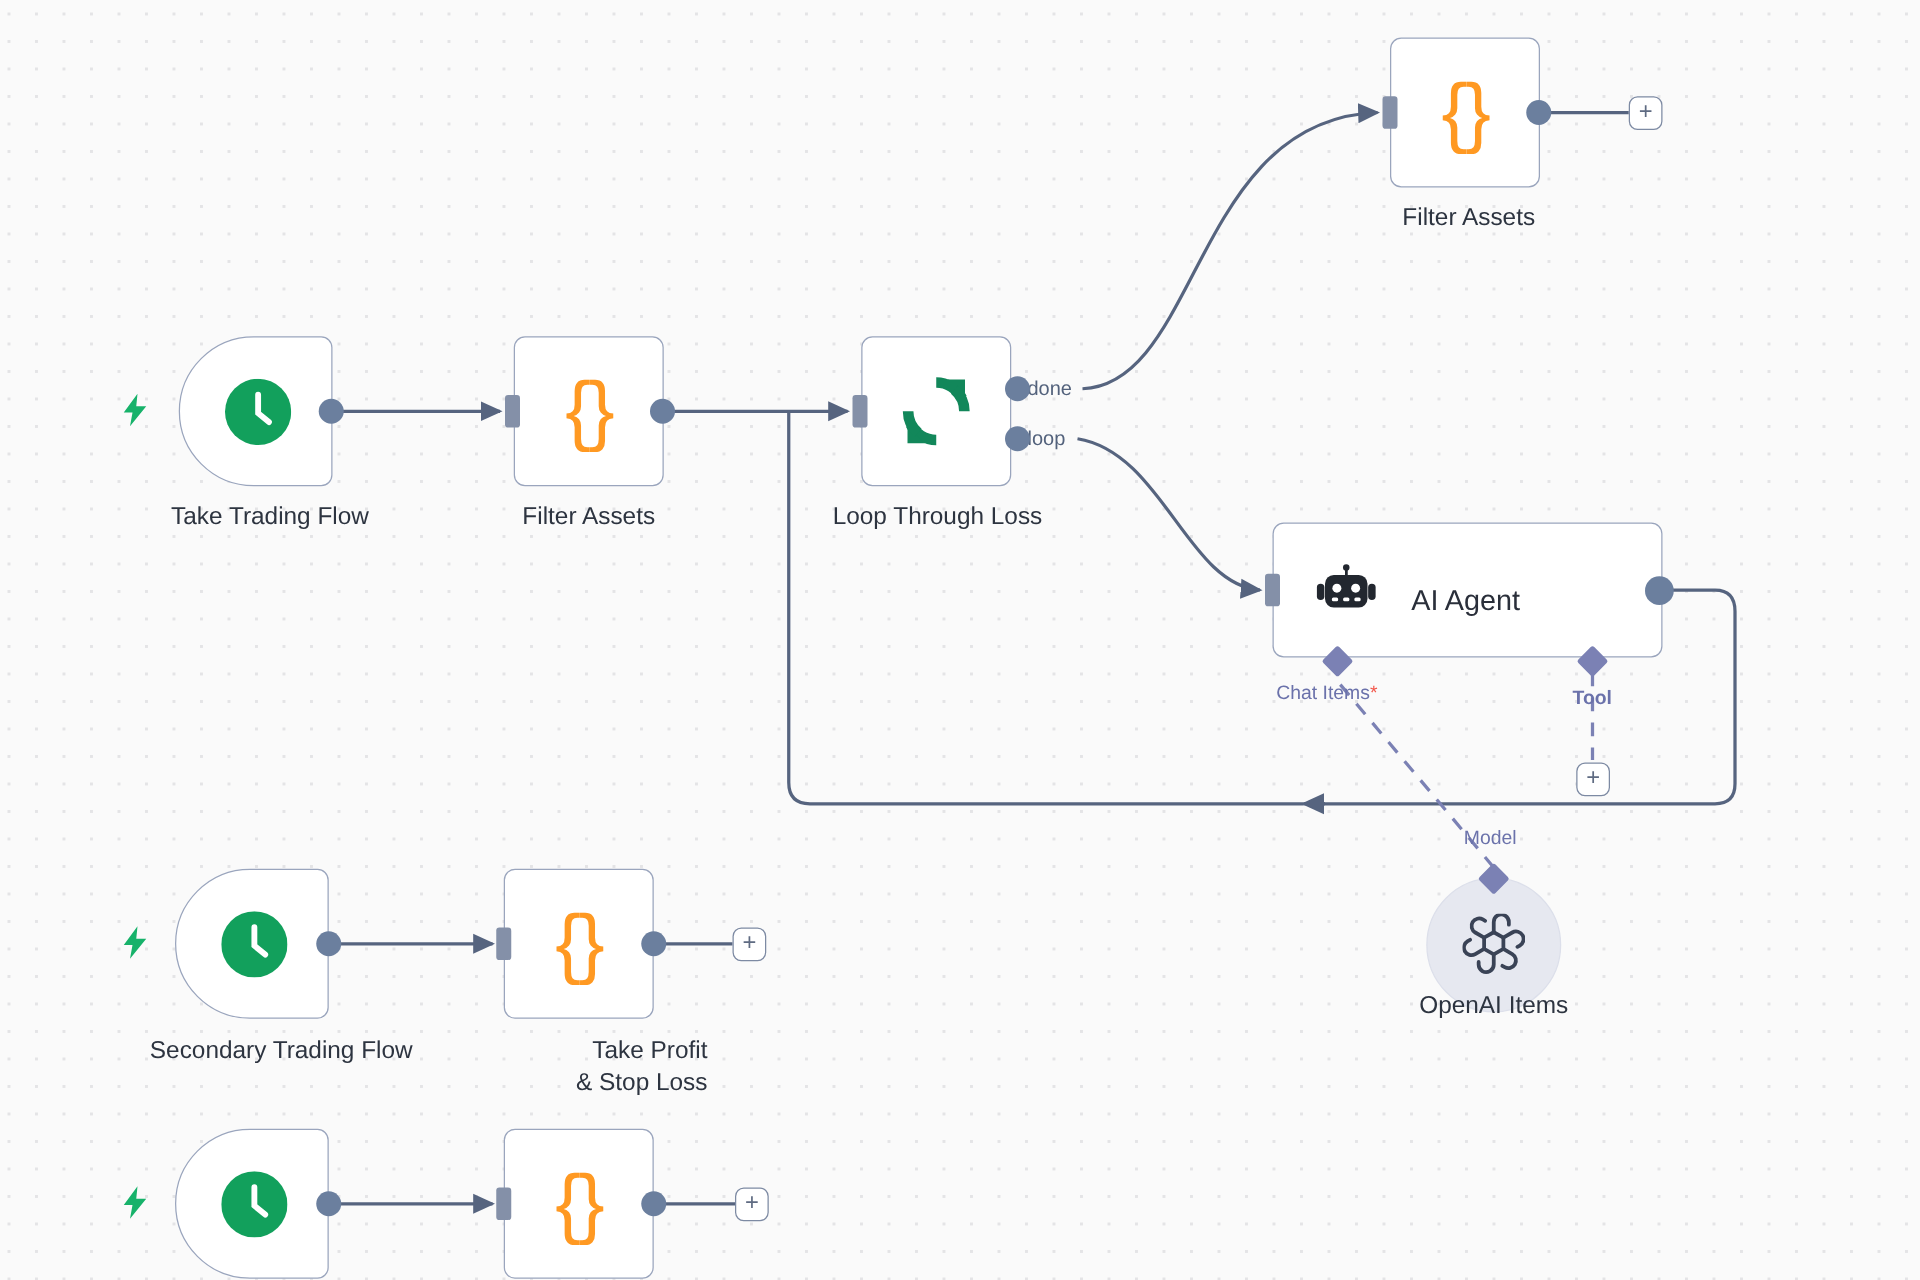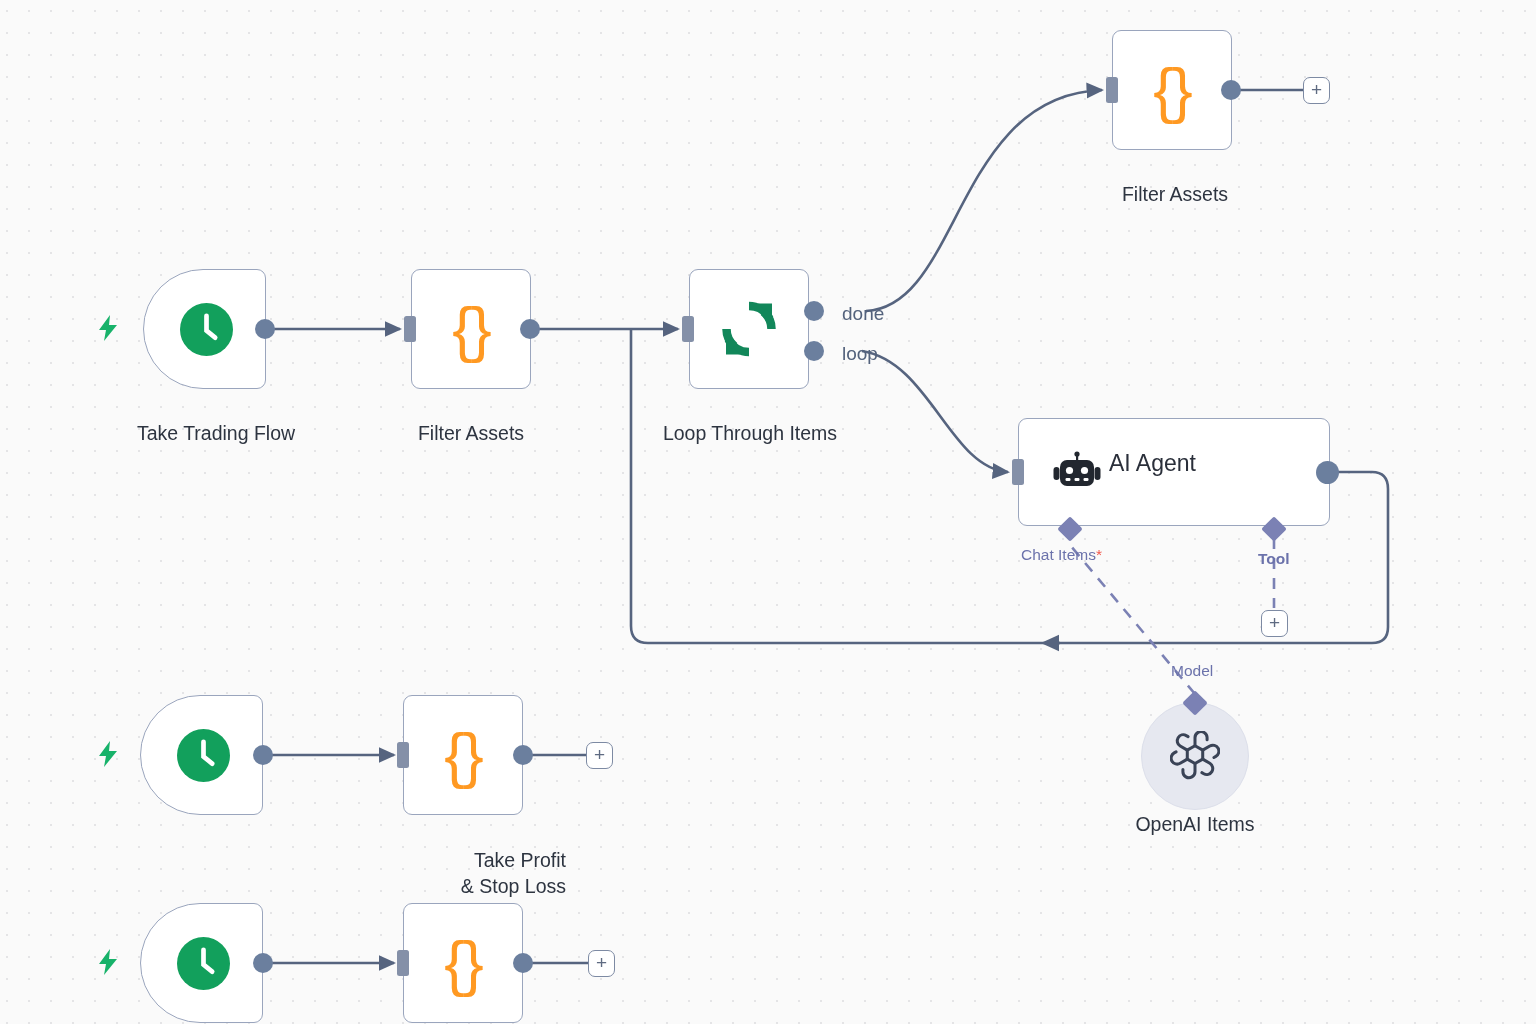--- a/index.html
+++ b/index.html
@@ -54,39 +54,38 @@
   .clock { width: 53px; height: 53px; display: block; }
   .curly {
     font-size: 62px; line-height: 1;
     color: #ff9922;
     font-family: "Liberation Sans", sans-serif;
     font-weight: 400;
     letter-spacing: -2px;
   }
   .loopicon { width: 60px; height: 58px; display: block; }
   .botwrap {
-    display: flex; align-items: flex-start; gap: 8px;
+    display: flex; align-items: flex-end; gap: 28px;
     padding-left: 34px; width: 100%;
   }
   .bot { width: 48px; height: 44px; flex: 0 0 auto; }
   .agent-label {
     font-size: 23px; color: #2a2f3a; white-space: nowrap;
   }
   .oai { width: 50px; height: 50px; display: block; }
 
   
   .nlabel {
     position: absolute;
     text-align: center;
     font-size: 19.5px;
     color: #2d3440;
     line-height: 1.35;
     white-space: pre-line;
     z-index: 5;
-    margin-top: 20px;
   }
 
   
   .out-dot {
     position: absolute;
     width: 20px; height: 20px;
     border-radius: 50%;
     background: #6b7f9e;
     z-index: 6;
   }
@@ -122,21 +121,21 @@
   }
 
   
   .portlabel {
     position: absolute;
     font-size: 15.5px;
     color: #6b72ab;
     white-space: nowrap;
     z-index: 5;
   }
-  .portlabel.dark { color: #53627c; font-size: 19px; margin-left: 20px; }
+  .portlabel.dark { color: #53627c; font-size: 16px; }
   .req { color: #f2564a; }
 </style>
 </head>
 <body>
 
 <div id="canvas">
 
   <svg id="wires" viewBox="0 0 1536 1024">
     <defs>
       <marker id="arrow" viewBox="0 0 10 10" refX="8.5" refY="5" markerWidth="7" markerHeight="7" orient="auto-start-reverse">
@@ -207,21 +206,21 @@
         <path d="M21 54.5 h-14 v-14 z" fill="#12875a"></path>
         <path d="M7.5 29 a22.5 22.5 0 0 0 8 17.2" stroke="#12875a" stroke-width="8.5" fill="none"></path>
         <path d="M52.5 29 a22.5 22.5 0 0 0 -8 -17.2" stroke="#12875a" stroke-width="8.5" fill="none"></path>
       </svg>
     </div>
   </div>
   <div class="out-dot" style="left:804px; top:301px;"></div>
   <div class="out-dot" style="left:804px; top:341px;"></div>
   <div class="portlabel dark" style="left:822px; top:303px;">done</div>
   <div class="portlabel dark" style="left:822px; top:343px;">loop</div>
-  <div class="nlabel" style="left:625px; top:400px; width:250px;">Loop Through Items</div>
+  <div class="nlabel" style="left:625px; top:400px; width:250px;">Loop Through Loss</div>
 
   <div class="in-port" style="left:1106px; top:77px;"></div>
   <div class="node sq" style="left:1112px; top:30px;">
     <div class="icon-center">
       <span class="curly">{}</span>
     </div>
   </div>
   <div class="out-dot" style="left:1221px; top:80px;"></div>
   <div class="plus" style="left:1303px; top:77px;">+</div>
   <div class="nlabel" style="left:1075px; top:161px; width:200px;">Filter Assets</div>
@@ -276,20 +275,21 @@
 
   <div class="node trigger" style="left:140px; top:695px;">
     <div class="icon-center">
       <svg class="clock" viewBox="0 0 52 52">
         <circle cx="26" cy="26" r="26" fill="#12a05c"></circle>
         <path d="M26 12.5 V27 L34.5 34" stroke="#fff" stroke-width="4.6" stroke-linecap="round" fill="none"></path>
       </svg>
     </div>
   </div>
   <div class="out-dot" style="left:253px; top:745px;"></div>
+  <div class="nlabel" style="left:80px; top:827px; width:290px;">Secondary Trading Flow</div>
 
   <div class="in-port" style="left:397px; top:742px;"></div>
   <div class="node sq" style="left:403px; top:695px;">
     <div class="icon-center">
       <span class="curly">{}</span>
     </div>
   </div>
   <div class="out-dot" style="left:513px; top:745px;"></div>
   <div class="plus" style="left:586px; top:742px;">+</div>
   <div class="nlabel" style="left:366px; top:827px; width:200px;text-align:right;">Take Profit

